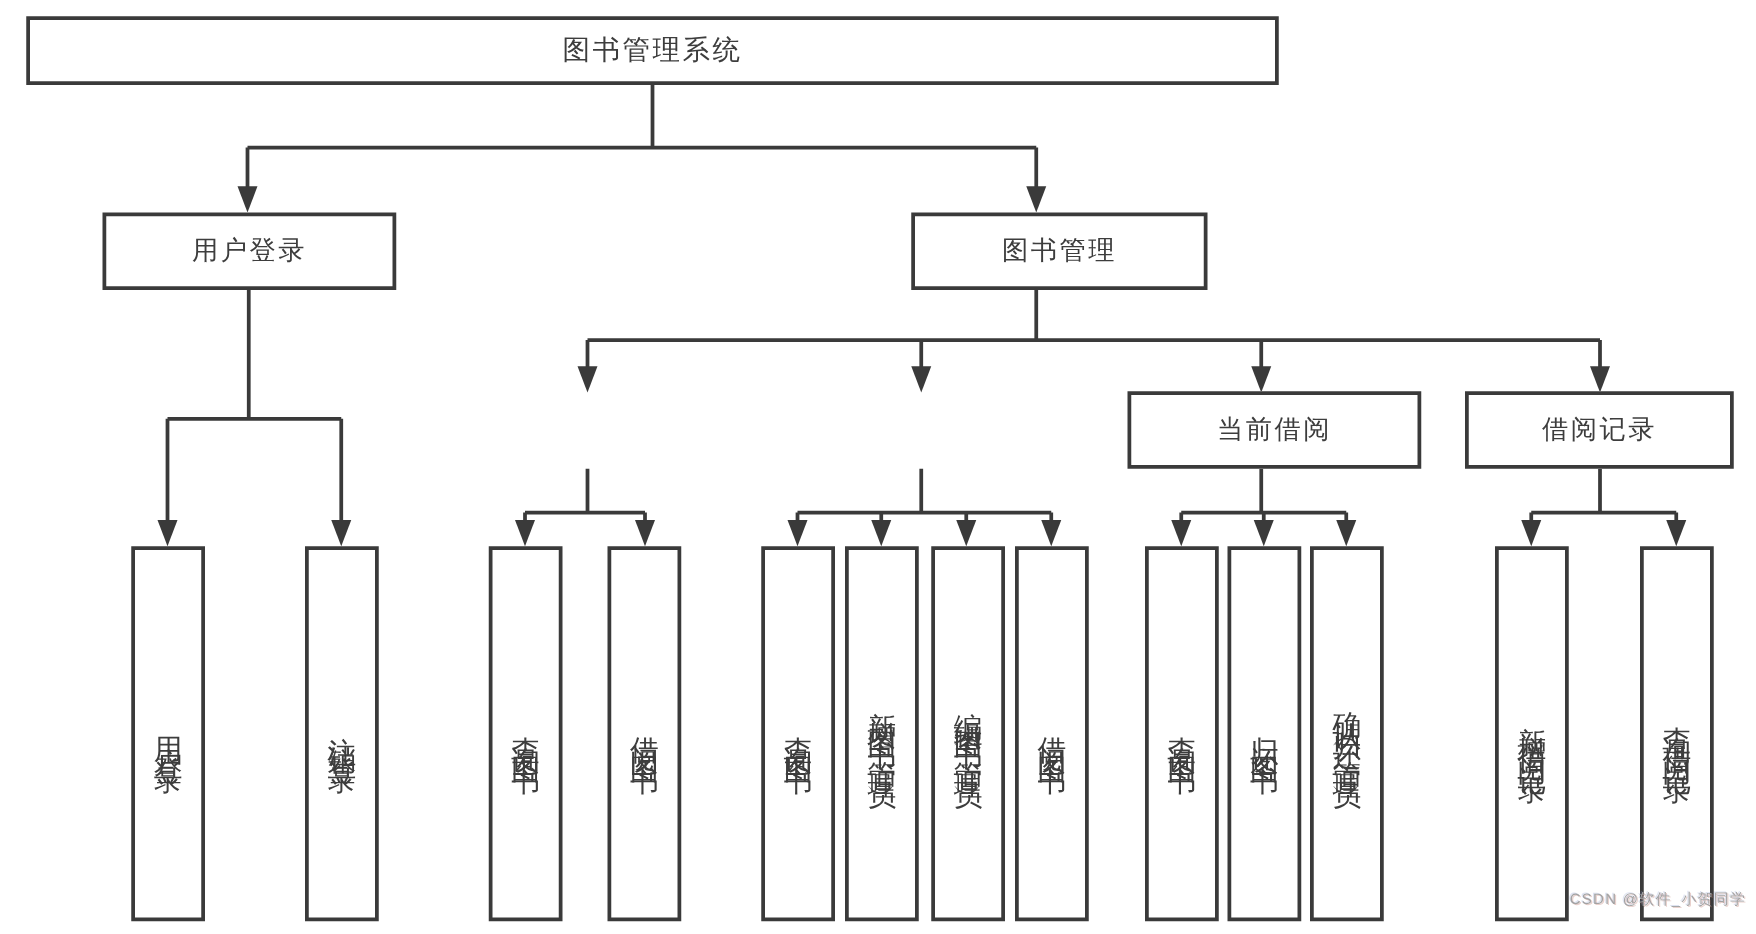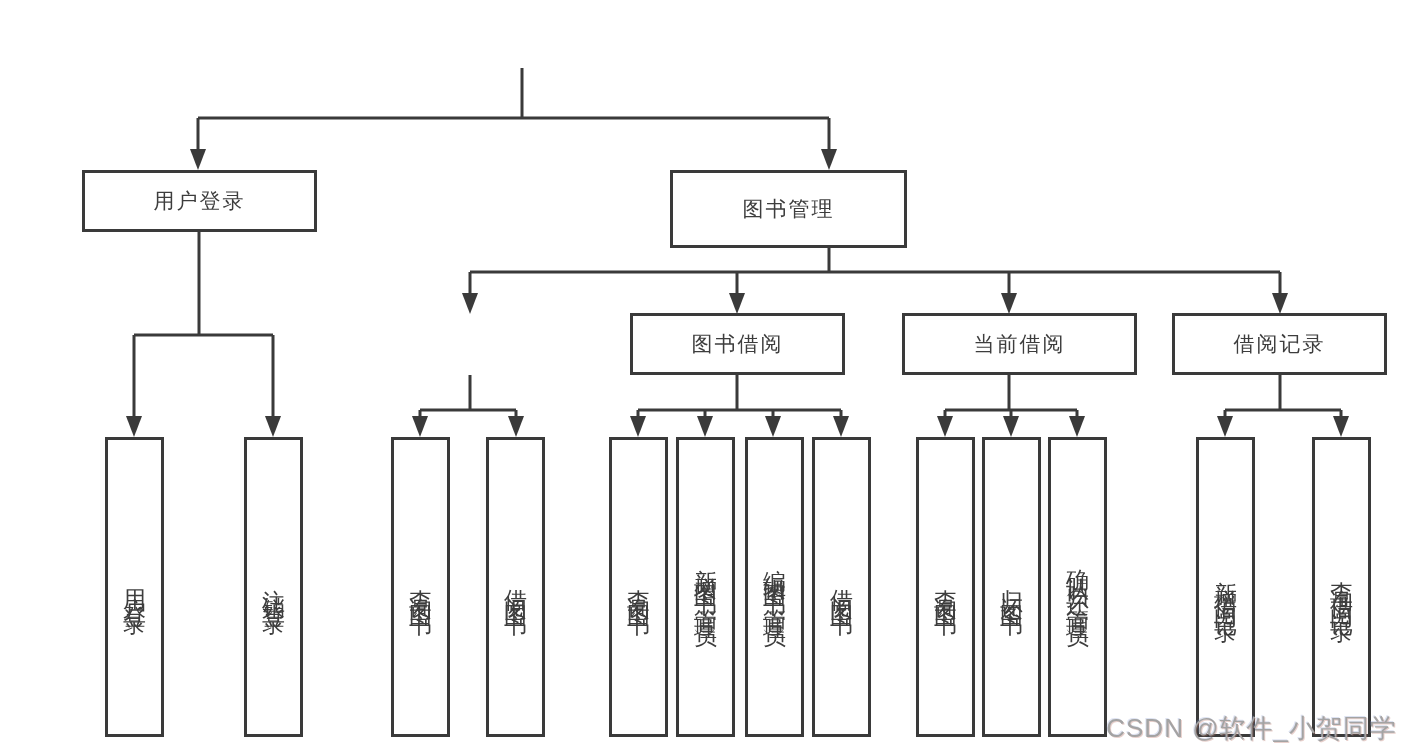--- a/index.html
+++ b/index.html
@@ -39,21 +39,21 @@
     text-orientation: mixed;
     font-size: 23px;
     letter-spacing: 8px;
     line-height: 1;
     white-space: nowrap;
   }
   .watermark {
     position: absolute;
     top: 711px;
     right: 8px;
-    font-size: 26px;
+    font-size: 12px;
     color: #a3a3a3;
     letter-spacing: 1px;
     white-space: nowrap;
     text-shadow: 1px 1px 0 rgba(190,120,110,0.35), -1px -1px 0 rgba(120,140,200,0.25);
   }
 </style>
 </head>
 <body>
 
 <div id="canvas">
@@ -91,31 +91,31 @@
       <polygon points="765,416 781,416 773,437"></polygon>
       <polygon points="833,416 849,416 841,437"></polygon>
       <polygon points="937,416 953,416 945,437"></polygon>
       <polygon points="1003,416 1019,416 1011,437"></polygon>
       <polygon points="1069,416 1085,416 1077,437"></polygon>
       <polygon points="1217,416 1233,416 1225,437"></polygon>
       <polygon points="1333,416 1349,416 1341,437"></polygon>
     </g>
   </svg>
 
+  <div class="node root" style="left:21px;top:13px;width:1002px;height:55px">
+    <span class="hlabel">图书管理系统</span>
+  </div>
 
   <div class="node" style="left:82px;top:170px;width:235px;height:62px">
     <span class="hlabel">用户登录</span>
   </div>
-  <div class="node" style="left:670px;top:170px;width:237px;height:78px">
+  <div class="node" style="left:729px;top:170px;width:237px;height:62px">
     <span class="hlabel">图书管理</span>
   </div>
 
-  <div class="node" style="left:630px;top:313px;width:215px;height:62px">
-    <span class="hlabel">图书借阅</span>
-  </div>
   <div class="node" style="left:902px;top:313px;width:235px;height:62px">
     <span class="hlabel">当前借阅</span>
   </div>
   <div class="node" style="left:1172px;top:313px;width:215px;height:62px">
     <span class="hlabel">借阅记录</span>
   </div>
 
   <div class="node" style="left:105px;top:437px;width:59px;height:300px">
     <span class="vlabel">用户登录</span>
   </div>

